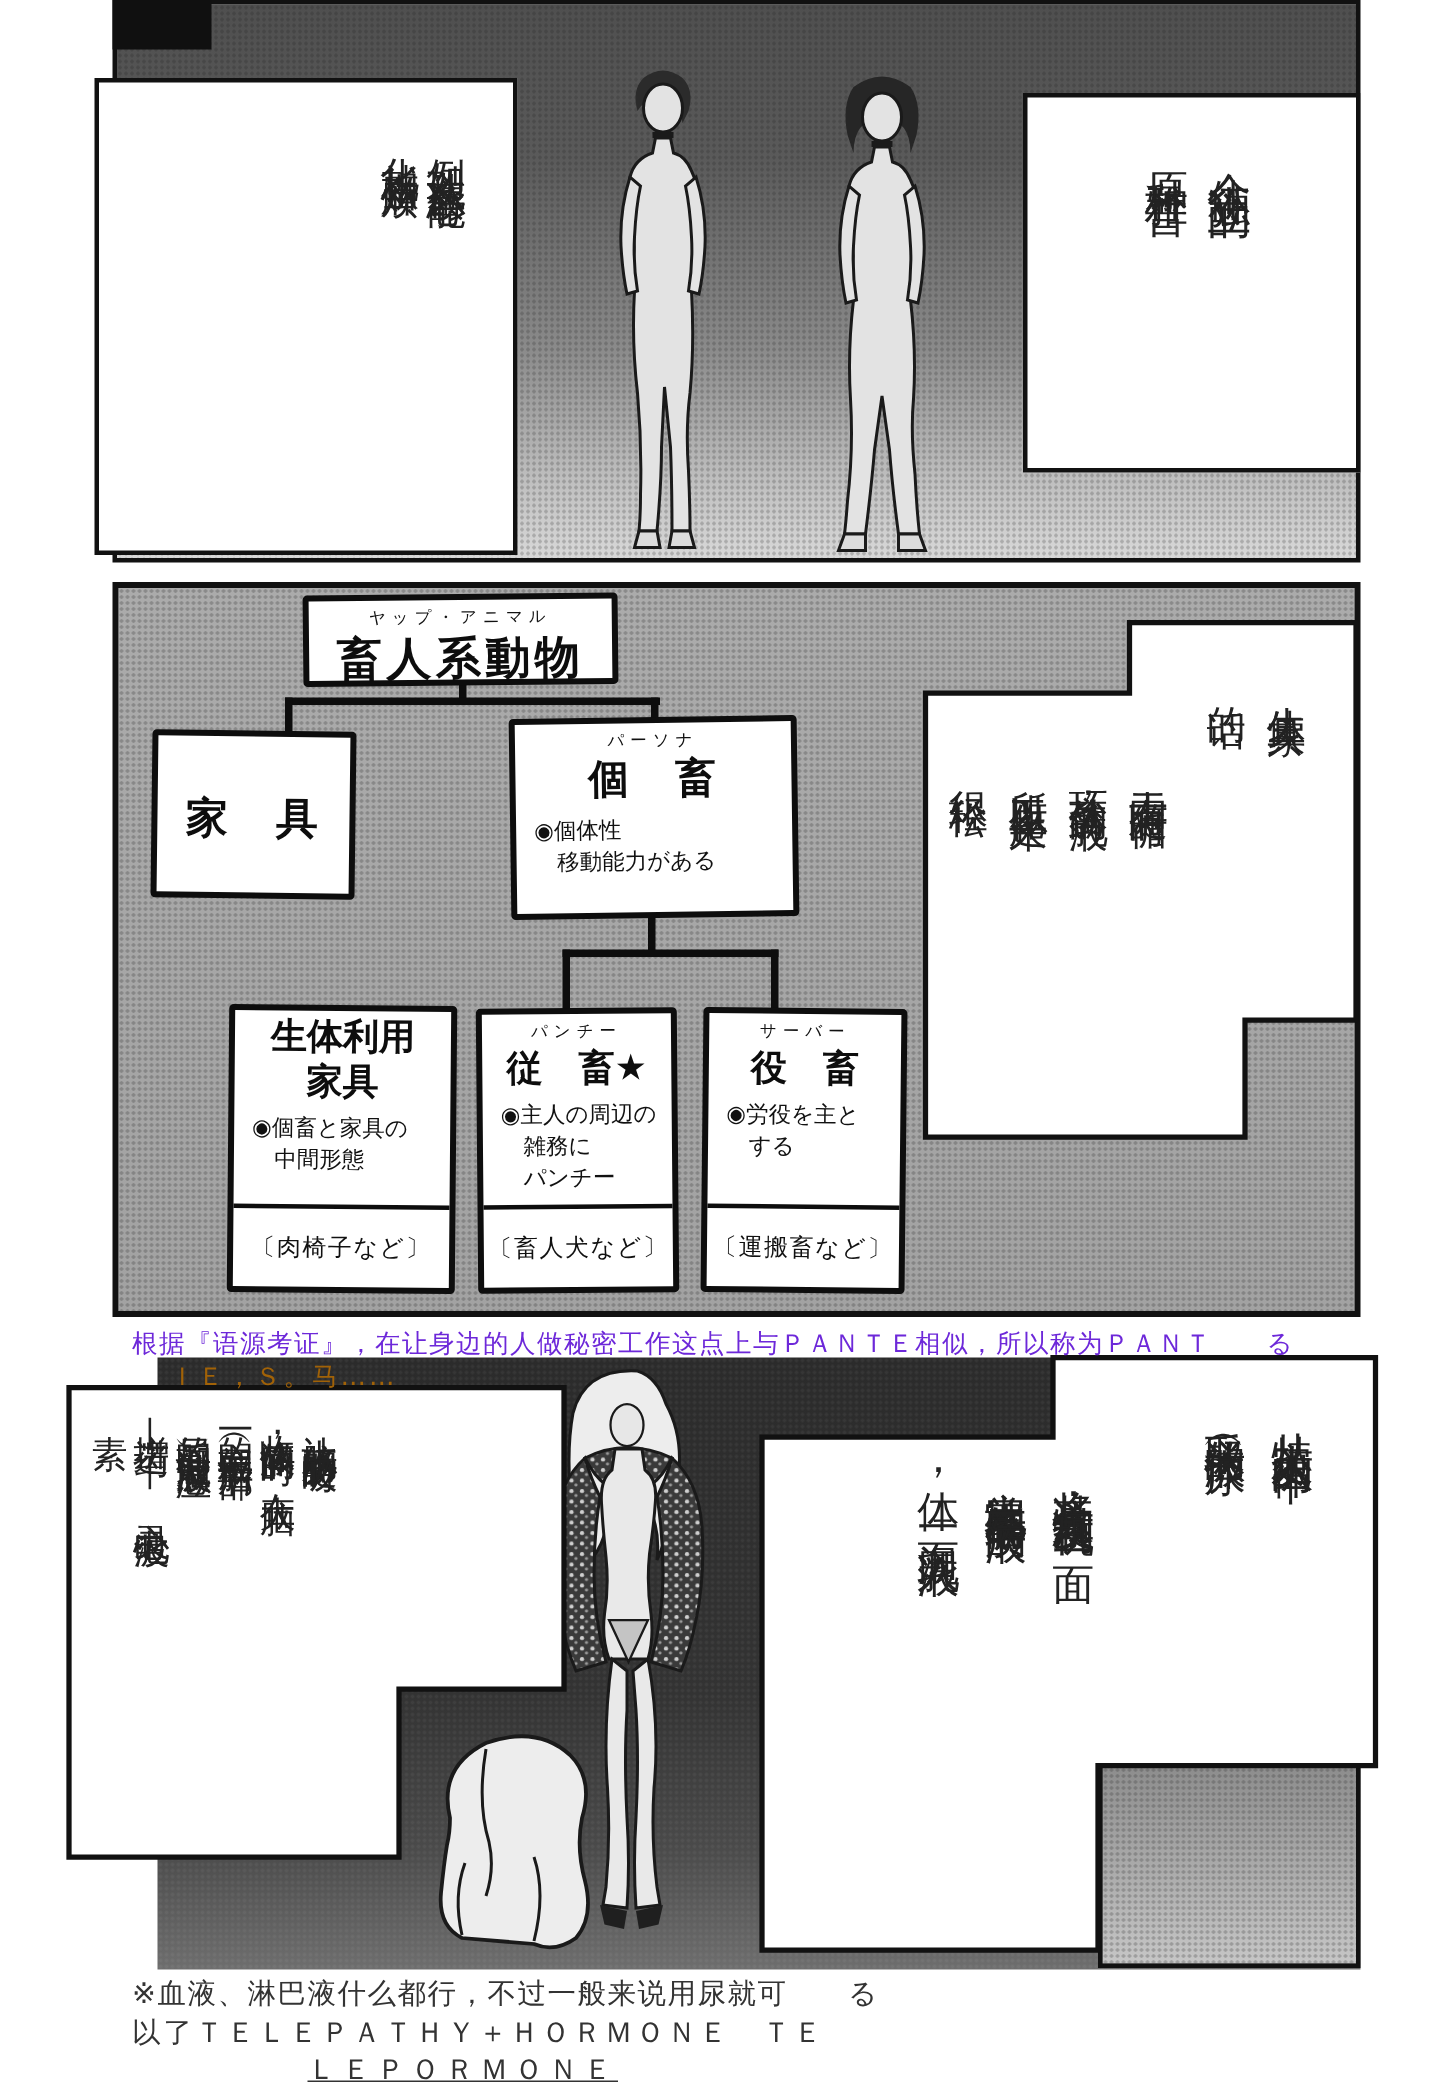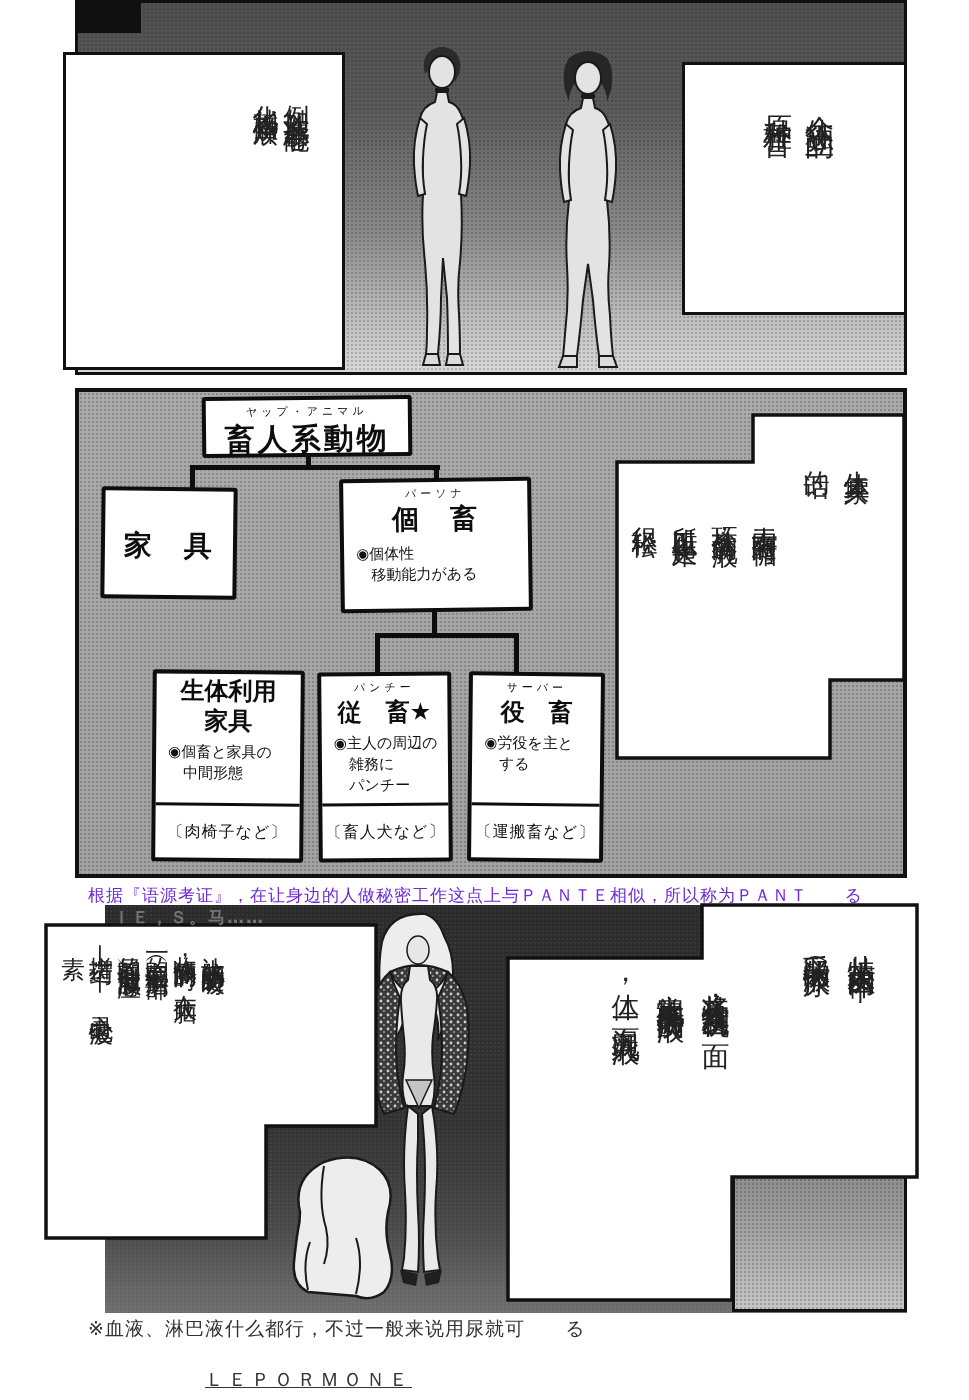--- a/index.html
+++ b/index.html
@@ -72,21 +72,21 @@
   #c-v2{left:190px;top:465px;width:5px;height:26px;}
   #c-v3{left:434px;top:465px;width:5px;height:17px;}
   #c-v4{left:432px;top:610px;width:5px;height:28px;}
   #c-h2{left:375px;top:633px;width:144px;height:5px;}
   #c-v5{left:375px;top:633px;width:5px;height:42px;}
   #c-v6{left:514px;top:633px;width:5px;height:42px;}
 
   
   .hcap{position:absolute;z-index:6;}
   #fn-line1{left:88px;top:884px;font-size:17px;letter-spacing:1px;color:#6d28d9;}
-  #fn-line2{left:113px;top:906px;font-size:17px;letter-spacing:2px;color:#737373;font-weight:bold;}
+  #fn-line2{left:113px;top:906px;font-size:17px;letter-spacing:2px;color:#a16207;}
   #ft-line1{left:88px;top:1316px;font-size:19px;letter-spacing:1px;color:#333;text-align:right;}
   #ft-line2{left:88px;top:1342px;font-size:19px;letter-spacing:2px;color:#333;}
   #ft-line3{left:205px;top:1367px;font-size:19px;letter-spacing:4px;color:#333;text-decoration:underline;}
 </style>
 </head>
 <body>
 
 <div id="page">
 
   <div class="abs" id="top-panel"></div>
@@ -220,15 +220,16 @@
 的局部）注射脑波感应
 增进药——心灵电波
 素</div>
   <div class="vtext" id="t-bot-mid">将其注入物质复制机，一面
 定常地生产补给同质的液
 体，一面混入乳液</div>
   <div class="vtext" id="t-bot-right">从特定人的肉体中
 采取的液体（尿）</div>
 
   <div class="hcap" id="ft-line1">※血液、淋巴液什么都行，不过一般来说用尿就可　ゝる</div>
+  <div class="hcap" id="ft-line2">以了ＴＥＬＥＰＡＴＨＹ＋ＨＯＲＭＯＮＥ　ＴＥ</div>
   <div class="hcap" id="ft-line3">ＬＥＰＯＲＭＯＮＥ</div>
 
 </div>
 
 </body></html>

